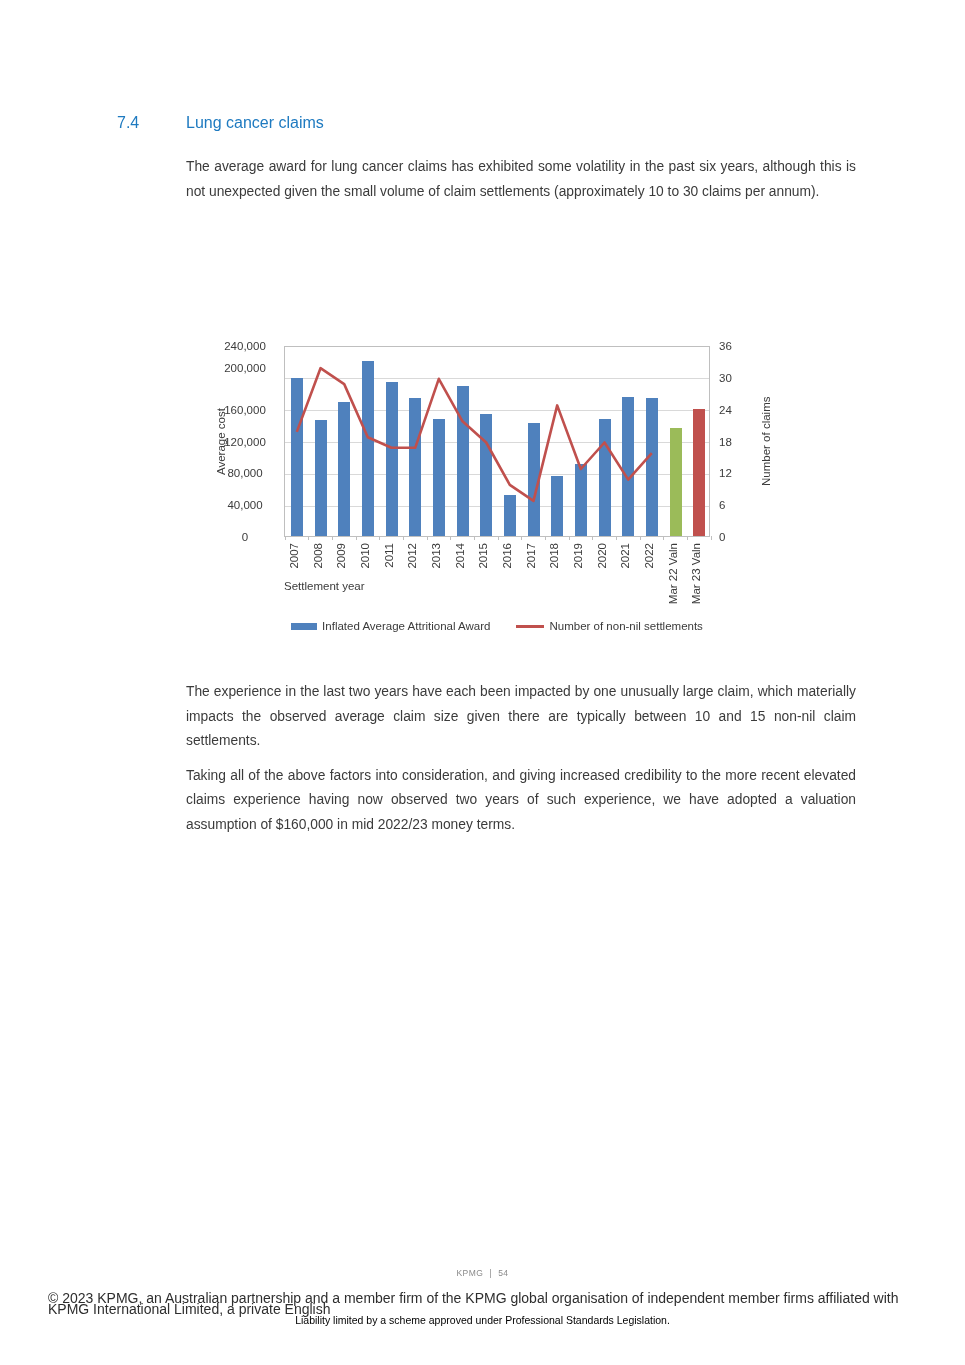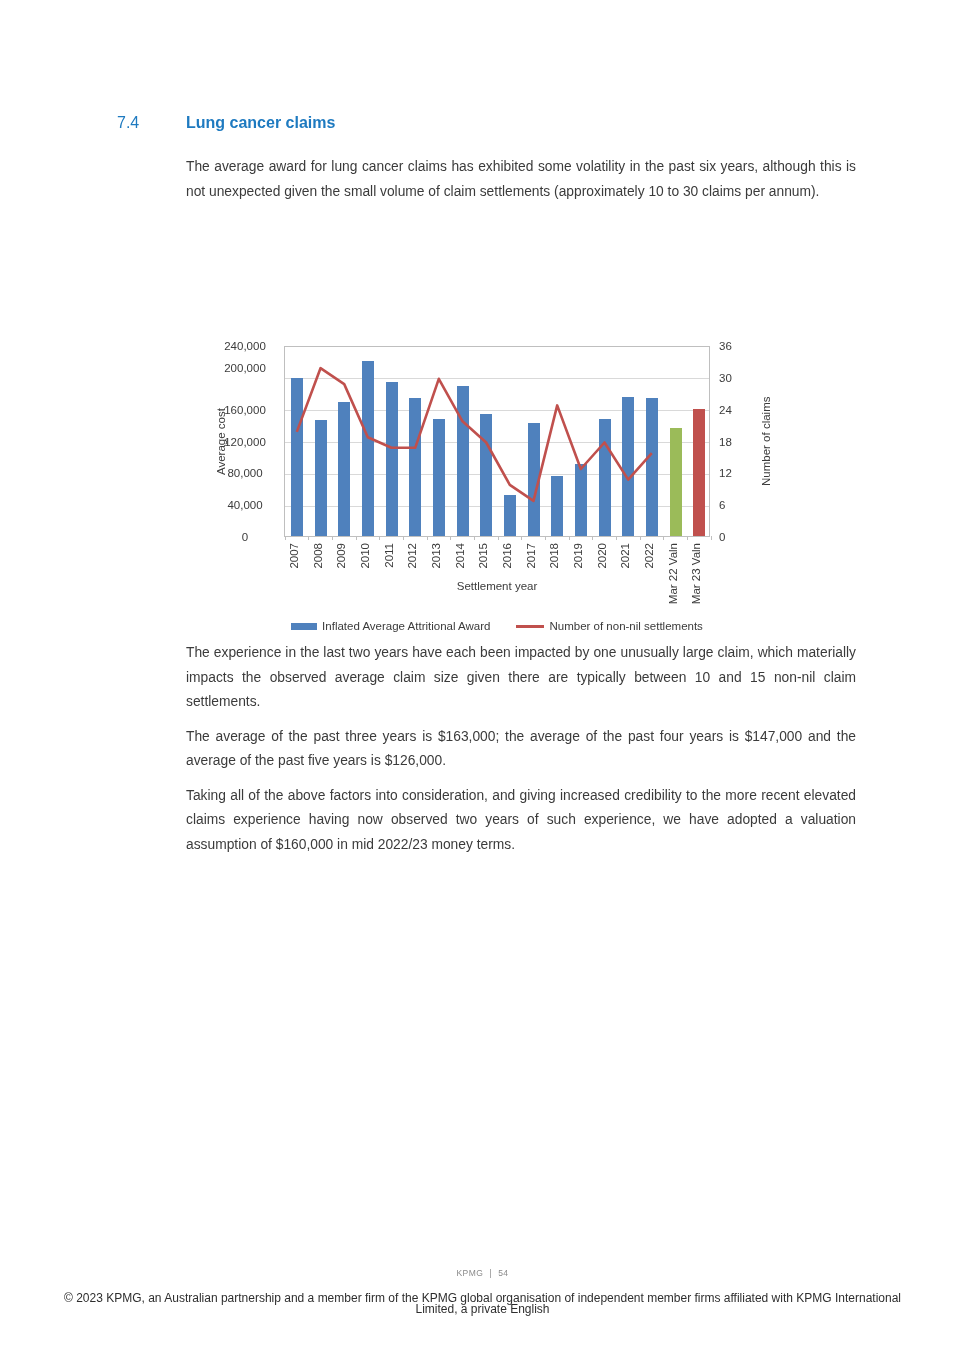--- a/index.html
+++ b/index.html
@@ -3,49 +3,49 @@
 <meta charset="utf-8">
 <style>
   html,body{margin:0;padding:0;background:#e9e9e9;}
   .page{
     position:relative;width:965px;height:1365px;background:#ffffff;
     font-family:"Liberation Sans",sans-serif;color:#3b3b3b;overflow:hidden;margin:0 auto;
   }
   
   .sec-head{position:absolute;top:114px;left:117px;width:760px;font-size:16px;color:#1e7ac0;}
   .sec-head .num{position:absolute;left:0;top:0;}
-  .sec-head .title{position:absolute;left:69px;top:0;font-weight:bold;}
+  .sec-head .title{position:absolute;left:69px;top:0;}
   .para-block{position:absolute;left:186px;width:670px;font-size:13.8px;line-height:24.5px;text-align:justify;color:#3b3b3b;}
   .intro{top:155px;}
   .caption{position:absolute;top:241px;left:186px;width:680px;font-size:13.8px;line-height:20px;color:#1e7ac0;text-align:left;}
-  .body-text{top:641px;}
+  .body-text{top:680px;}
   .body-text p{margin:0 0 10px 0;}
   
   .chart{position:absolute;left:213px;top:336px;width:570px;height:305px;font-size:11.5px;color:#3b3b3b;}
   .plot{position:absolute;left:71px;top:10px;width:426px;height:191px;border:1px solid #bfbfbf;box-sizing:border-box;}
   .gridline{position:absolute;left:0;width:100%;height:1px;background:#d9d9d9;}
   .bar{position:absolute;bottom:0;width:12px;}
   .line-svg{position:absolute;left:0;top:0;overflow:visible;}
   .xtick{position:absolute;bottom:-4px;width:1px;height:4px;background:#bfbfbf;}
   .ytick-l{position:absolute;left:0;width:64px;text-align:center;height:14px;line-height:14px;}
   .ytick-r{position:absolute;left:506px;width:40px;text-align:left;height:14px;line-height:14px;}
   .v-text{writing-mode:vertical-rl;transform:rotate(180deg);white-space:nowrap;}
   .axis-title-left{position:absolute;left:2px;top:10px;height:191px;text-align:center;}
   .axis-title-right{position:absolute;left:547px;top:10px;height:191px;text-align:center;}
   .xlabels{position:absolute;left:0;top:0;}
   .xlabel{position:absolute;top:207px;}
-  .x-axis-title{position:absolute;left:71px;top:244px;width:426px;text-align:center;}
+  .x-axis-title{position:absolute;left:71px;top:244px;width:426px;text-align:left;}
   .legend{position:absolute;left:46px;top:284px;width:476px;display:flex;justify-content:center;gap:26px;align-items:center;}
   .legend-item{display:flex;align-items:center;gap:5px;white-space:nowrap;}
   .sw-bar{width:26px;height:7px;}
   .sw-line{width:28px;height:3px;}
   
   .footer-pageno{position:absolute;top:1268px;left:0;width:100%;text-align:center;font-size:8.5px;color:#8a8a8a;letter-spacing:.5px;}
   .footer-pageno span{margin:0 3px;}
-  .footer-copy{position:absolute;top:1293px;left:48px;width:869px;text-align:center;font-size:12px;line-height:10.5px;color:#2e2e2e;}
+  .footer-copy{position:absolute;top:1293px;left:48px;width:869px;font-size:14px;line-height:10.5px;color:#2e2e2e;}
   .footer-liab{position:absolute;top:1314px;left:0;width:100%;text-align:center;font-size:10.5px;color:#000;}
 </style>
 </head>
 <body>
 
 <div class="page">
 
   <div class="sec-head">
     <span class="num">7.4</span>
     <span class="title">Lung cancer claims</span>
@@ -146,24 +146,24 @@
       <div class="ytick-l" style="top: 66.6667px;">160,000</div>
       <div class="ytick-r" style="top: 66.6667px;">24</div>
       <div class="ytick-l" style="top: 25px;">200,000</div>
       <div class="ytick-r" style="top: 34.8333px;">30</div>
       <div class="ytick-l" style="top: 3px;">240,000</div>
       <div class="ytick-r" style="top: 3px;">36</div>
     </div>
 
   <div class="para-block body-text">
     <p>The experience in the last two years have each been impacted by one unusually large claim, which materially impacts the observed average claim size given there are typically between 10 and 15 non-nil claim settlements.</p>
-    <p>The average of the past three years is $163,000; the average of the past four years is $147,000 and the average of the past five years is $126,000.</p>
     <p>Taking all of the above factors into consideration, and giving increased credibility to the more recent elevated claims experience having now observed two years of such experience, we have adopted a valuation assumption of $160,000 in mid 2022/23 money terms.</p>
   </div>
 
   <div class="footer-pageno">
     <span>KPMG</span><span>|</span><span>54</span>
   </div>
   <div class="footer-copy">
     <span>© 2023 KPMG, an Australian partnership and a member firm of the KPMG global organisation of independent member firms affiliated with KPMG International Limited, a private English</span><br>
   </div>
+  <div class="footer-liab">Liability limited by a scheme approved under Professional Standards Legislation.</div>
 
 </div>
 
 </body></html>

